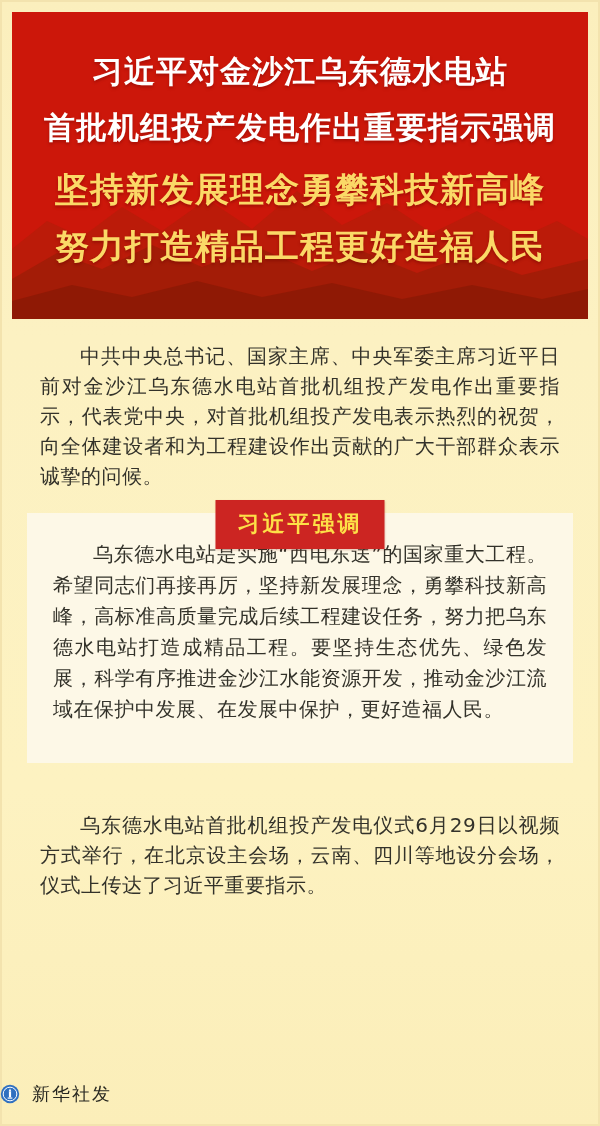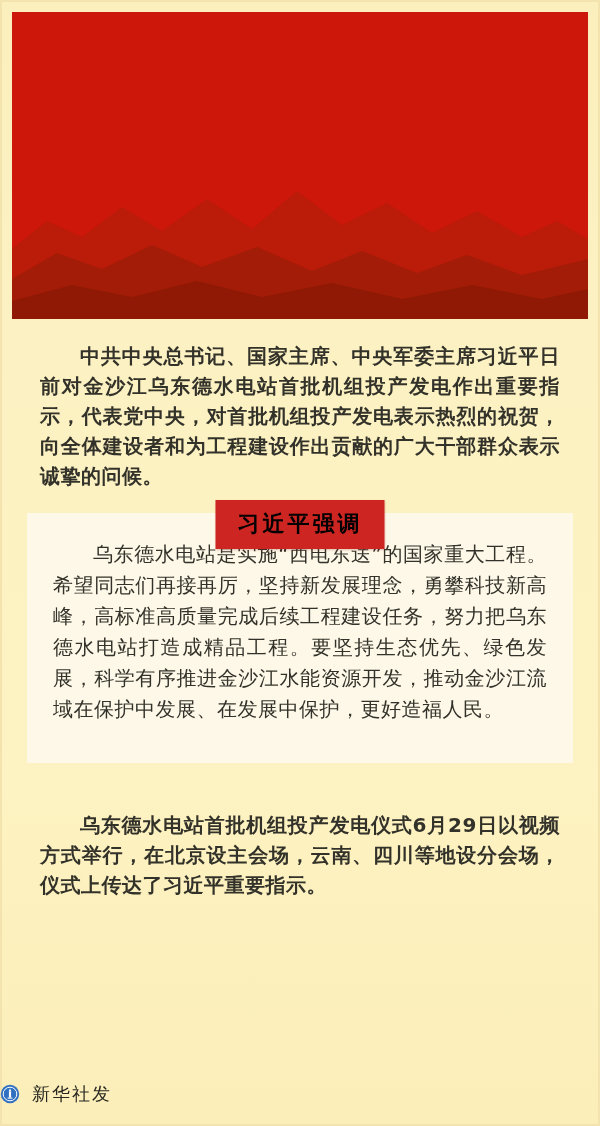--- a/index.html
+++ b/index.html
@@ -63,37 +63,37 @@
   .subtitle-line.second { margin-top: 20px; }
   
   .para {
     position: absolute;
     left: 40px;
     right: 40px;
     margin: 0;
     font-size: 20px;
     line-height: 30px;
     color: #33322a;
-    font-weight: 700;
+    font-weight: 400;
     text-align: justify;
     text-indent: 2em;
     letter-spacing: 0.5px;
   }
   .para-intro   { top: 341px; }
   .para-ceremony{ top: 810px; }
   .para-project { top: 926px; }
   
   .quote-badge {
     position: absolute;
     top: 500px;
     left: 50%;
     transform: translateX(-50%);
     z-index: 3;
     background: #cc2522;
-    color: #000000;
+    color: #fde047;
     font-size: 22px;
     font-weight: 800;
     letter-spacing: 3px;
     padding: 9px 22px 10px 22px;
     box-shadow: 0 1px 2px rgba(140, 20, 10, 0.25);
     font-family: Liberation Mono, monospace;
   }
   .quote-box {
     position: absolute;
     left: 27px;
@@ -142,20 +142,26 @@
 <body>
 
 <div class="poster">
 
   <header class="banner">
     <svg class="mountains" viewBox="0 0 576 190" preserveAspectRatio="none" aria-hidden="true">
       <path d="M0,120 L35,92 L70,108 L110,78 L150,102 L195,70 L240,100 L285,62 L330,96 L375,74 L420,104 L465,82 L510,108 L545,92 L576,110 L576,190 L0,190 Z" fill="#9a2309" opacity="0.35"></path>
       <path d="M0,150 L45,124 L90,140 L140,116 L190,138 L245,118 L300,142 L350,122 L405,144 L455,126 L510,146 L576,130 L576,190 L0,190 Z" fill="#8c1d06" opacity="0.5"></path>
       <path d="M0,172 L60,156 L120,168 L185,152 L250,168 L320,154 L390,170 L460,156 L530,170 L576,160 L576,190 L0,190 Z" fill="#801804" opacity="0.55"></path>
     </svg>
+    <div class="titles">
+      <div class="title-line first">习近平对金沙江乌东德水电站</div>
+      <div class="title-line second">首批机组投产发电作出重要指示强调</div>
+      <div class="subtitle-line first">坚持新发展理念勇攀科技新高峰</div>
+      <div class="subtitle-line second">努力打造精品工程更好造福人民</div>
+    </div>
   </header>
 
   <p class="para para-intro">中共中央总书记、国家主席、中央军委主席习近平日前对金沙江乌东德水电站首批机组投产发电作出重要指示，代表党中央，对首批机组投产发电表示热烈的祝贺，向全体建设者和为工程建设作出贡献的广大干部群众表示诚挚的问候。</p>
 
   <div class="quote-badge">习近平强调</div>
 
   <section class="quote-box">
     <p class="quote-text">乌东德水电站是实施“西电东送”的国家重大工程。希望同志们再接再厉，坚持新发展理念，勇攀科技新高峰，高标准高质量完成后续工程建设任务，努力把乌东德水电站打造成精品工程。要坚持生态优先、绿色发展，科学有序推进金沙江水能资源开发，推动金沙江流域在保护中发展、在发展中保护，更好造福人民。</p>
   </section>
 

